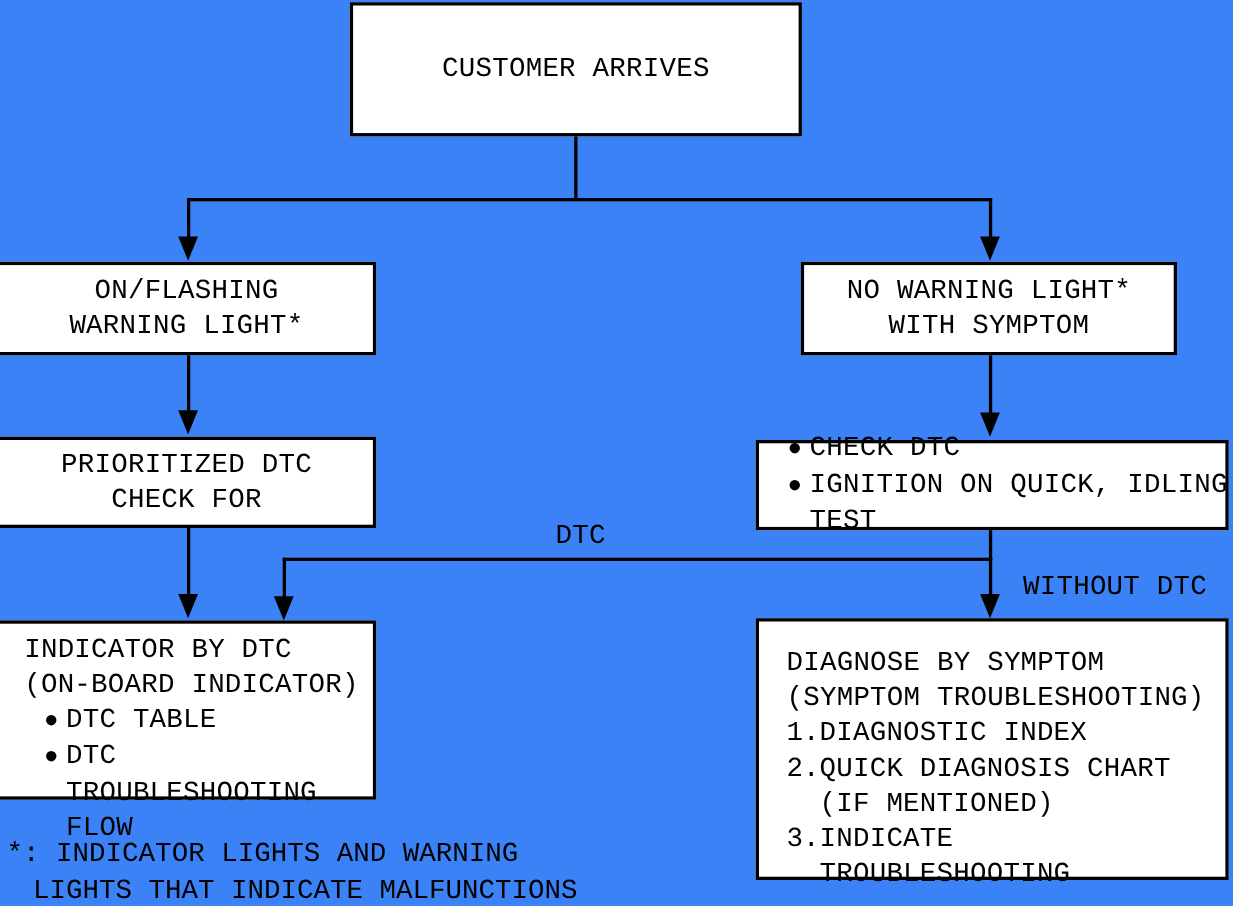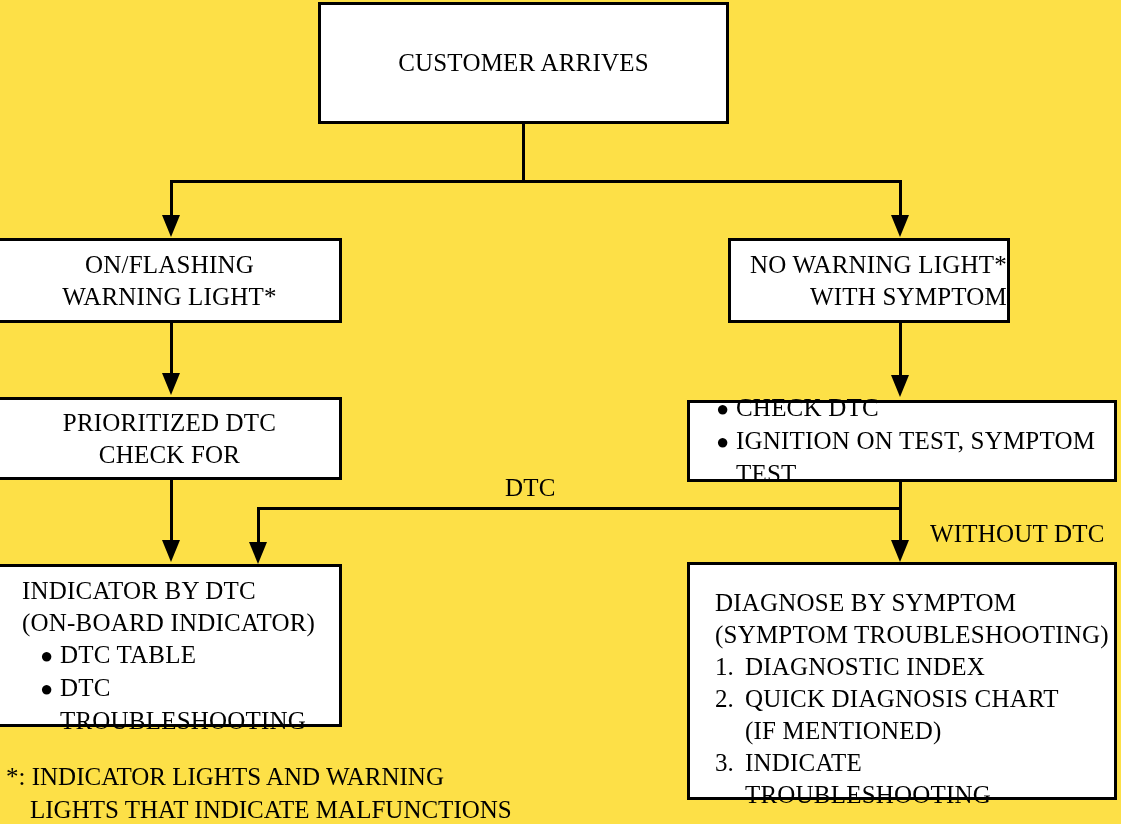--- a/index.html
+++ b/index.html
@@ -4,22 +4,22 @@
 <style>
   html, body {
     margin: 0;
     padding: 0;
     background: #ffffff;
   }
   #canvas {
     position: relative;
     width: 1121px;
     height: 824px;
-    background: #fde047;
-    font-family: Liberation Serif, serif;
+    background: #3b82f6;
+    font-family: Liberation Mono, monospace;
     color: #000000;
     overflow: hidden;
   }
   .node {
     position: absolute;
     box-sizing: border-box;
     border: 3px solid #000000;
     background: #ffffff;
     display: flex;
     flex-direction: column;
@@ -97,21 +97,21 @@
   <div class="vline" style="left:170px; top:180px; height:37px;"></div>
   <div class="arrowhead" style="left:162px; top:215px;"></div>
   <div class="vline" style="left:899px; top:180px; height:37px;"></div>
   <div class="arrowhead" style="left:891px; top:215px;"></div>
 
   <div class="node center-text" style="left:-3px; top:238px; width:345px; height:85px;">
     <div class="nodetext">ON/FLASHING</div>
     <div class="nodetext">WARNING LIGHT*</div>
   </div>
 
-  <div class="node center-text" style="left:728px; top:238px; width:282px; height:85px;align-items:flex-end;">
+  <div class="node center-text" style="left:728px; top:238px; width:342px; height:85px;">
     <div class="nodetext">NO WARNING LIGHT*</div>
     <div class="nodetext">WITH SYMPTOM</div>
   </div>
 
   <div class="vline" style="left:170px; top:323px; height:52px;"></div>
   <div class="arrowhead" style="left:162px; top:373px;"></div>
 
   <div class="vline" style="left:899px; top:323px; height:54px;"></div>
   <div class="arrowhead" style="left:891px; top:375px;"></div>
 
@@ -120,21 +120,21 @@
     <div class="nodetext">CHECK FOR</div>
   </div>
 
   <div class="node" style="left:687px; top:400px; width:430px; height:82px; padding-left:26px;">
     <div class="bullet-row">
       <span class="bullet-dot">●</span>
       <span class="nodetext">CHECK DTC</span>
     </div>
     <div class="bullet-row">
       <span class="bullet-dot">●</span>
-      <span class="nodetext">IGNITION ON TEST, SYMPTOM</span>
+      <span class="nodetext">IGNITION ON QUICK, IDLING</span>
     </div>
     <div class="bullet-row">
       <span class="bullet-dot"></span>
       <span class="nodetext">TEST</span>
     </div>
   </div>
 
   <div class="vline" style="left:899px; top:482px; height:27px;"></div>
 
   <div class="hline" style="left:257px; top:507px; width:645px;"></div>
@@ -159,20 +159,24 @@
       <span class="nodetext">DTC TABLE</span>
     </div>
     <div class="bullet-row" style="padding-left:18px;">
       <span class="bullet-dot">●</span>
       <span class="nodetext">DTC</span>
     </div>
     <div class="bullet-row" style="padding-left:18px;">
       <span class="bullet-dot"></span>
       <span class="nodetext">TROUBLESHOOTING</span>
     </div>
+    <div class="bullet-row" style="padding-left:18px;">
+      <span class="bullet-dot"></span>
+      <span class="nodetext">FLOW</span>
+    </div>
   </div>
 
   <div class="node" style="left:687px; top:562px; width:430px; height:238px; padding-left:25px; justify-content:space-between; padding-top:22px;">
     <div class="nodetext">DIAGNOSE BY SYMPTOM</div>
     <div class="nodetext">(SYMPTOM TROUBLESHOOTING)</div>
     <div class="bullet-row">
       <span class="num-label">1.</span>
       <span class="nodetext">DIAGNOSTIC INDEX</span>
     </div>
     <div class="bullet-row">

